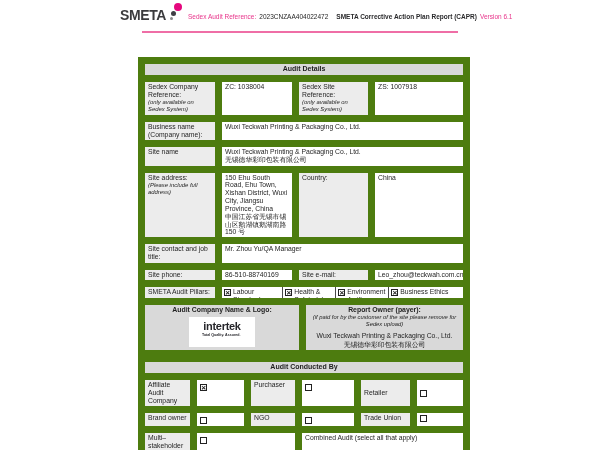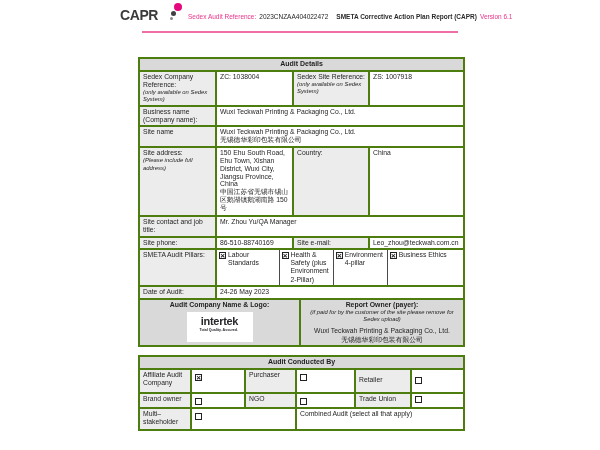--- a/index.html
+++ b/index.html
@@ -16,21 +16,21 @@
   .dot-dark  { left:171px; top:11px; width:5px; height:5px; background:#3f3f44; }
   .dot-gray  { left:170px; top:17px; width:3px; height:3px; background:#8a8a8a; }
   .hdr-line { position:absolute; left:142px; top:31px; width:316px; height:2px; background:#ef6ea6; }
   .hdr-text { position:absolute; left:188px; top:13px; font-size:6.5px; white-space:nowrap; }
   .hdr-text span { vertical-align:top; }
   .pink { color:#e8338a; }
   .hdr-title { font-weight:bold; color:#2a2a2c; }
   .gap3 { display:inline-block; width:3px; } .gap8 { display:inline-block; width:8px; }
   
   table { border-collapse:collapse; table-layout:fixed; position:absolute; left:138px; }
-  td { border:2px solid #4d7c0f; vertical-align:top; padding:1px 3px;
+  td { border:7px solid #4d7c0f; vertical-align:top; padding:1px 3px;
        font-size:6.8px; line-height:1.22; overflow:hidden; }
   .sec-head td, td.sec-head { background:#d9d9d9; font-weight:bold; text-align:center; font-size:7px; padding:1px 2px; }
   .lbl { background:#ececec; }
   .note { font-style:italic; font-size:5.9px; display:block; }
   .tight { line-height:1.15; }
   .cb { display:inline-block; width:7px; height:7px; border:1px solid #222;
         font-size:6.3px; line-height:6.3px; text-align:center; font-weight:bold;
         background:#fff; vertical-align:top; margin-top:1px; flex:0 0 auto; }
   
   .pillars { display:flex; align-items:stretch; height:100%; min-height:33px; }
@@ -50,21 +50,21 @@
   .owner { font-size:6.8px; text-align:center; margin-top:4px; }
   .owner-cn { font-size:6.8px; text-align:center; }
   .cbcell { padding-top:3px; }
   .vmid { vertical-align:middle; }
 </style>
 </head>
 <body>
 
 <div class="page">
 
-  <div class="brand">CAPR</div>
+  <div class="brand">SMETA</div>
   <div class="dot dot-pink"></div>
   <div class="dot dot-dark"></div>
   <div class="dot dot-gray"></div>
 
   <div class="hdr-text">
     <span class="pink">Sedex Audit Reference:</span><span class="gap3"></span><span>2023CNZAA404022472</span><span class="gap8"></span><span class="hdr-title">SMETA Corrective Action Plan Report (CAPR)</span><span class="gap3"></span><span class="pink">Version 6.1</span>
   </div>
   <div class="hdr-line"></div>
 
   <table id="tbl-details" style="top:57px; width:325px;">

